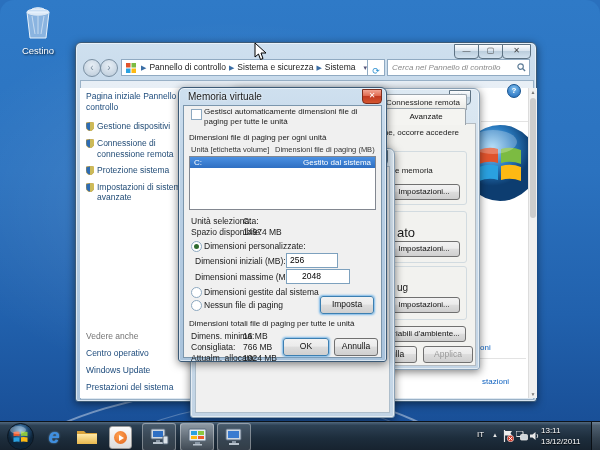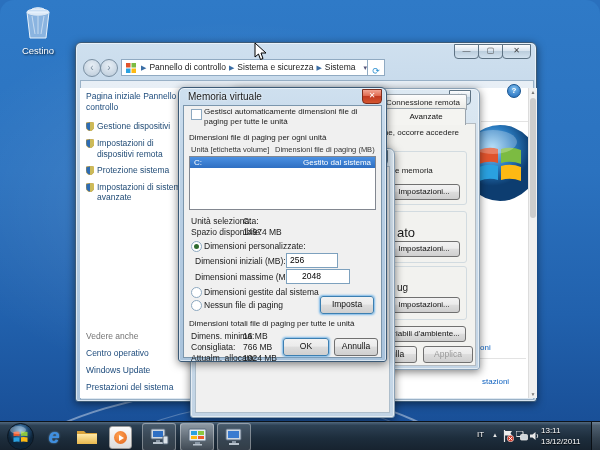--- a/index.html
+++ b/index.html
@@ -98,38 +98,45 @@
           <rect x="5.5" y="0" width="4.5" height="4.5" fill="#7cbb42"></rect>
         <rect x="0" y="5.5" width="4.5" height="4.5" fill="#2aa1e0"></rect>
           <rect x="5.5" y="5.5" width="4.5" height="4.5" fill="#fdb913"></rect>
       </svg>
       <span class="crumb"><span class="sep">▶</span><span>Pannello di controllo</span><span class="sep">▶</span><span>Sistema e sicurezza</span><span class="sep">▶</span><span>Sistema</span></span>
       <span style="margin-left:auto;color:#557;font-size:7px;">▾</span>
     </div>
     <div class="field" style="left:291px;top:16px;width:16px;text-align:center;">
       <span style="color:#2a8fd0;font-size:9px;line-height:15px;">⟳</span>
     </div>
+    <div class="field" style="left:311px;top:16px;width:141px;display:flex;align-items:center;">
+      <span style="font-size:8px;font-style:italic;color:#8a8a8a;padding-left:4px;flex:1;">Cerca nel Pannello di controllo</span>
+      <svg width="9" height="9" viewBox="0 0 10 10" style="margin-right:3px;">
+        <circle cx="4" cy="4" r="3" fill="none" stroke="#5b7a95" stroke-width="1.3"></circle>
+          <line x1="6.5" y1="6.5" x2="9" y2="9" stroke="#5b7a95" stroke-width="1.5"></line>
+      </svg>
+    </div>
 
     <div style="position:absolute;left:4px;top:37px;width:452px;height:318px;background:linear-gradient(180deg,#e8eff6,#dde7f0);border:1px solid #99b1c7;"></div>
 
     <div id="sidebar">
       <div class="home">Pagina iniziale Pannello di controllo</div>
       <div class="task">
         <svg width="8" height="9" viewBox="0 0 8 9">
             <path d="M4 0 L8 1 L8 5 C8 7 6 8.5 4 9 C2 8.5 0 7 0 5 L0 1 Z" fill="#2d6cb4" stroke="#c89c2c" stroke-width=".7"></path>
             <path d="M4 0 L8 1 L8 5 C8 7 6 8.5 4 9 Z" fill="#e8c84a" opacity=".85"></path>
           </svg>
         <span>Gestione dispositivi</span>
       </div>
       <div class="task">
         <svg width="8" height="9" viewBox="0 0 8 9">
             <path d="M4 0 L8 1 L8 5 C8 7 6 8.5 4 9 C2 8.5 0 7 0 5 L0 1 Z" fill="#2d6cb4" stroke="#c89c2c" stroke-width=".7"></path>
             <path d="M4 0 L8 1 L8 5 C8 7 6 8.5 4 9 Z" fill="#e8c84a" opacity=".85"></path>
           </svg>
-        <span>Impostazioni di dispositivi remota</span>
+        <span>Connessione di connessione remota</span>
       </div>
       <div class="task">
         <svg width="8" height="9" viewBox="0 0 8 9">
             <path d="M4 0 L8 1 L8 5 C8 7 6 8.5 4 9 C2 8.5 0 7 0 5 L0 1 Z" fill="#2d6cb4" stroke="#c89c2c" stroke-width=".7"></path>
             <path d="M4 0 L8 1 L8 5 C8 7 6 8.5 4 9 Z" fill="#e8c84a" opacity=".85"></path>
           </svg>
         <span>Protezione sistema</span>
       </div>
       <div class="task">
         <svg width="8" height="9" viewBox="0 0 8 9">

